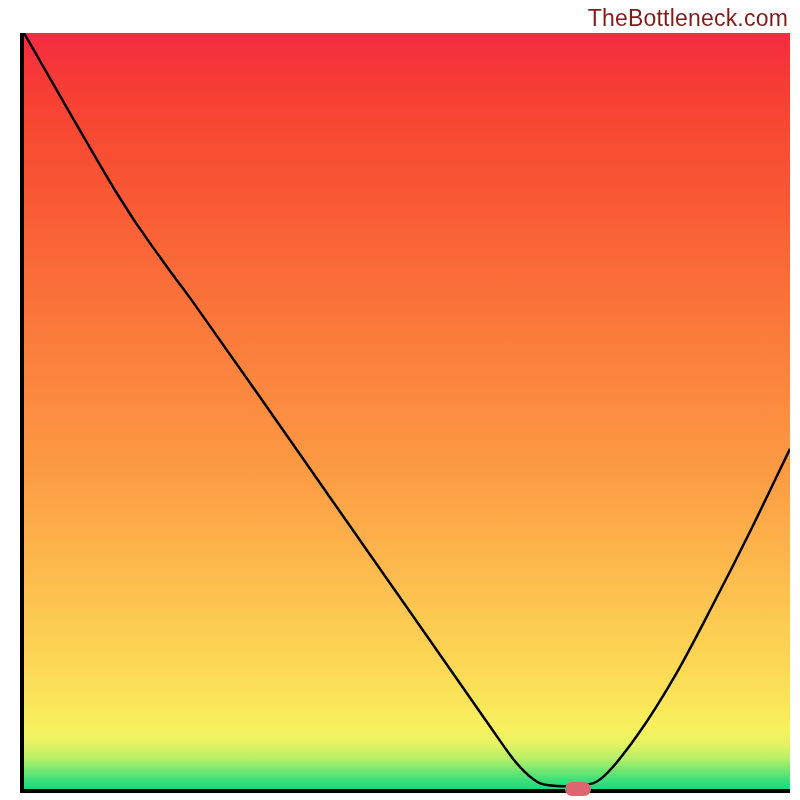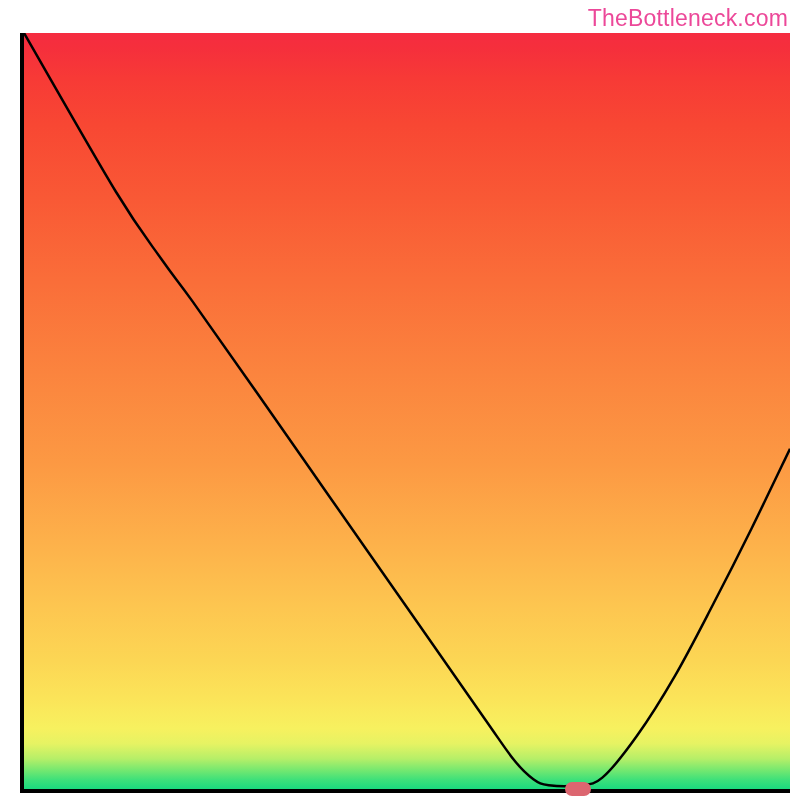--- a/index.html
+++ b/index.html
@@ -45,21 +45,21 @@
     position: absolute;
     left: 0; top: 0;
     width: 100%; height: 100%;
   }
   .watermark {
     position: absolute;
     right: 12px;
     top: 5px;
     font-size: 23px;
     font-weight: 500;
-    color: #ec4899;
+    color: #7f1d1d;
     letter-spacing: 0.2px;
   }
   .marker {
     position: absolute;
     width: 26px;
     height: 14px;
     background: #dc6670;
     border-radius: 7px;
     transform: translate(-50%, -50%);
   }

